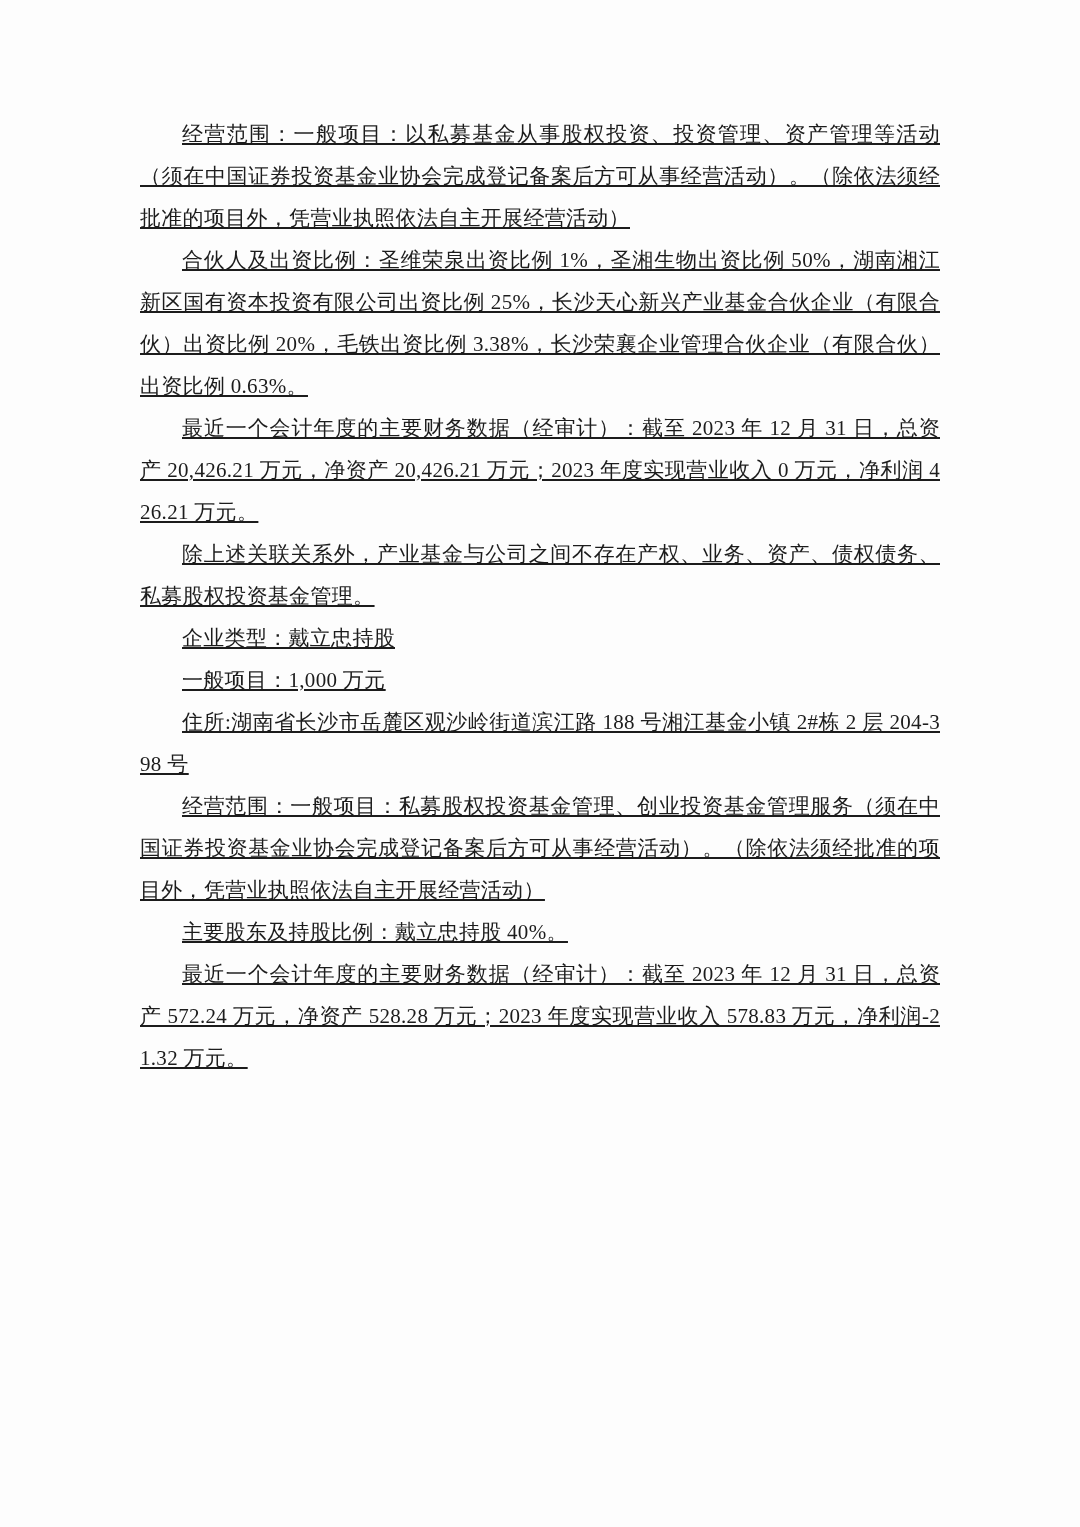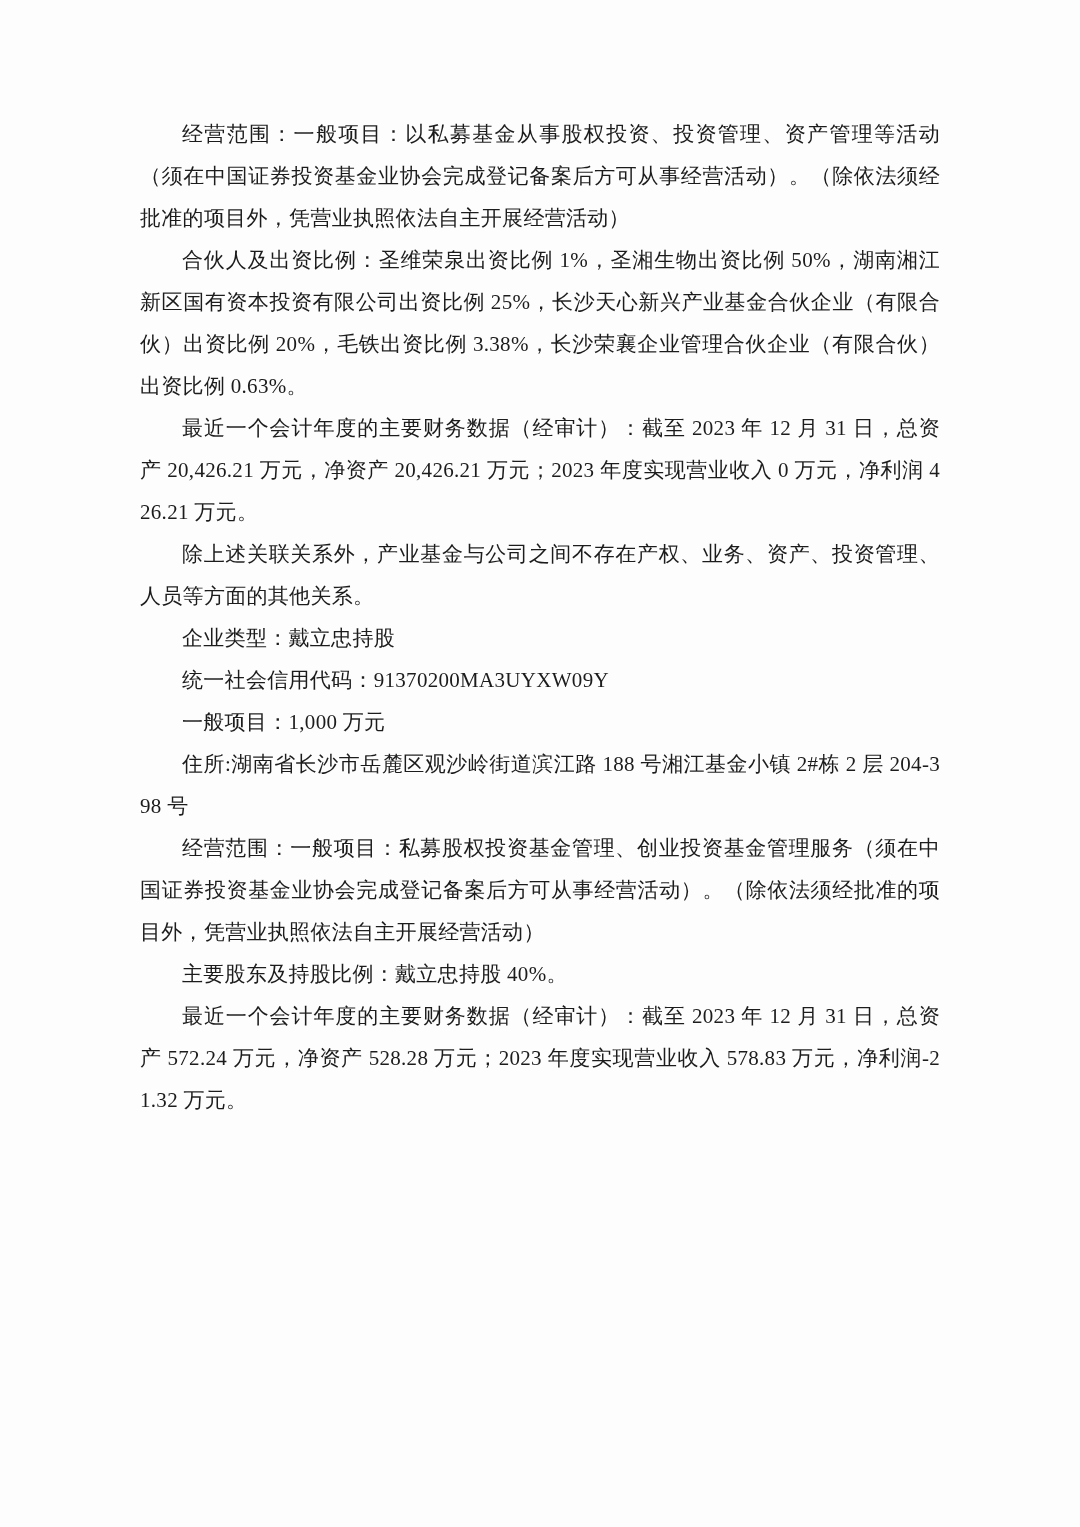--- a/index.html
+++ b/index.html
@@ -1,15 +1,15 @@
 <!DOCTYPE html>
 <html><head>
   <meta charset="utf-8">
   <style>
-    * { margin: 0; padding: 0; box-sizing: border-box; }
+    * { margin: 0; padding: 0; box-sizing: border-box; text-decoration: underline; }
 
     html, body {
       width: 1080px;
       background: #f2f2f2;
       font-family: "Liberation Serif", "DejaVu Serif", serif;
     }
 
     .page {
       position: relative;
       width: 1080px;
@@ -36,22 +36,21 @@
     }
   </style>
 </head>
 <body>
 
 <div class="page">
   <div class="content">
     <p>经营范围：一般项目：以私募基金从事股权投资、投资管理、资产管理等活动（须在中国证券投资基金业协会完成登记备案后方可从事经营活动）。（除依法须经批准的项目外，凭营业执照依法自主开展经营活动）</p>
     <p>合伙人及出资比例：圣维荣泉出资比例 1%，圣湘生物出资比例 50%，湖南湘江新区国有资本投资有限公司出资比例 25%，长沙天心新兴产业基金合伙企业（有限合伙）出资比例 20%，毛铁出资比例 3.38%，长沙荣襄企业管理合伙企业（有限合伙）出资比例 0.63%。</p>
     <p>最近一个会计年度的主要财务数据（经审计）：截至 2023 年 12 月 31 日，总资产 20,426.21 万元，净资产 20,426.21 万元；2023 年度实现营业收入 0 万元，净利润 426.21 万元。</p>
-    <p>除上述关联关系外，产业基金与公司之间不存在产权、业务、资产、投资管理、人员等方面的其他关系。</p>
+    <p>除上述关联关系外，产业基金与公司之间不存在产权、业务、资产、债权债务、私募股权投资基金管理。</p>
     <p>企业类型：戴立忠持股</p>
-    <p>统一社会信用代码：91370200MA3UYXW09Y</p>
     <p>一般项目：1,000 万元</p>
     <p>住所:湖南省长沙市岳麓区观沙岭街道滨江路 188 号湘江基金小镇 2#栋 2 层 204-398 号</p>
     <p>经营范围：一般项目：私募股权投资基金管理、创业投资基金管理服务（须在中国证券投资基金业协会完成登记备案后方可从事经营活动）。（除依法须经批准的项目外，凭营业执照依法自主开展经营活动）</p>
     <p>主要股东及持股比例：戴立忠持股 40%。</p>
     <p>最近一个会计年度的主要财务数据（经审计）：截至 2023 年 12 月 31 日，总资产 572.24 万元，净资产 528.28 万元；2023 年度实现营业收入 578.83 万元，净利润-21.32 万元。</p>
   </div>
 </div>
 
 </body></html>

